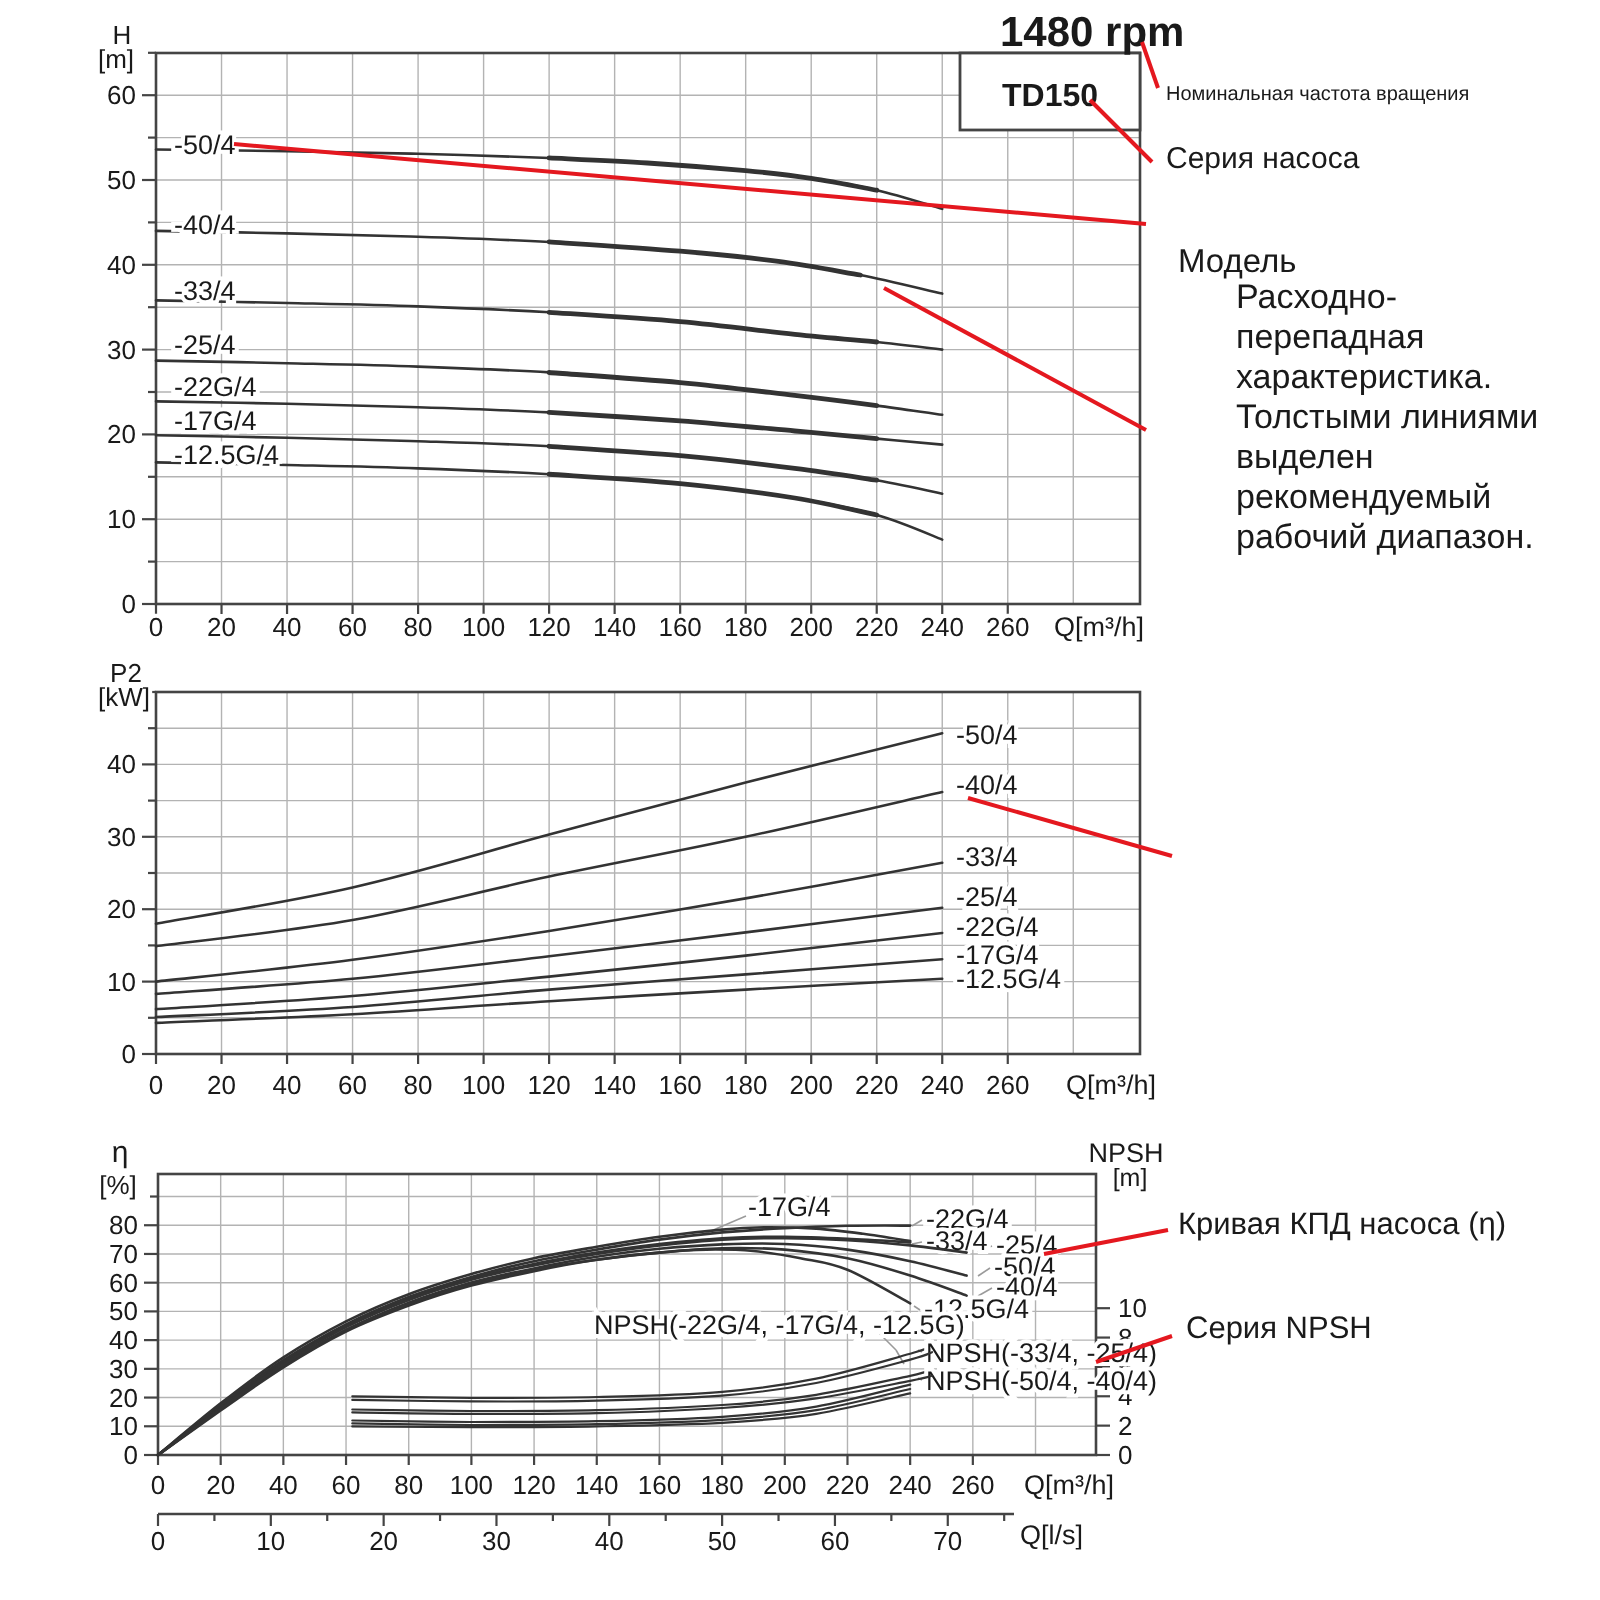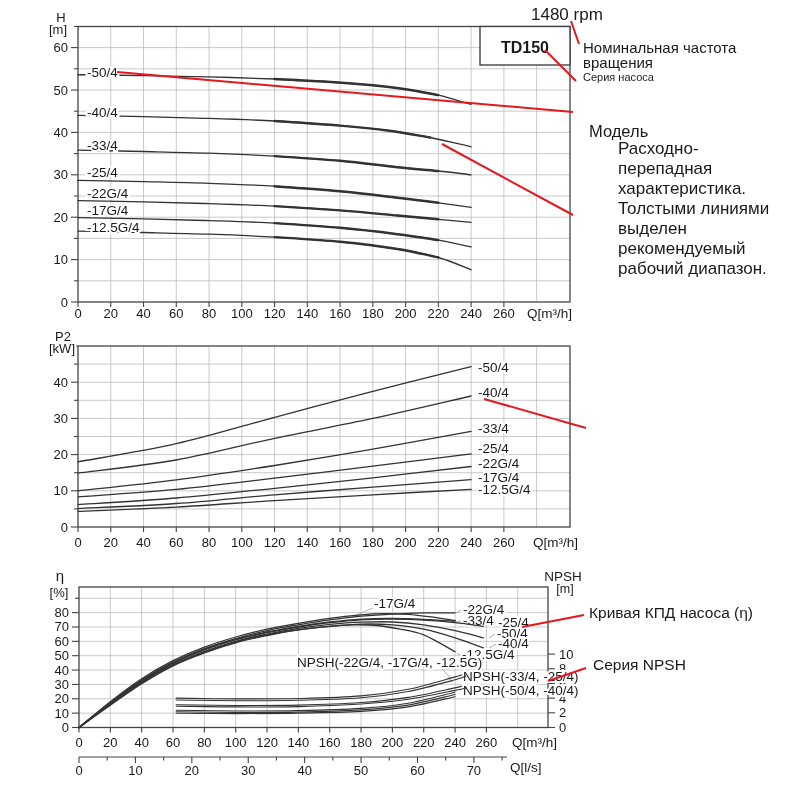--- a/index.html
+++ b/index.html
@@ -351,25 +351,25 @@
       <path d="M176.154,699.975C186.1,700.1 215.3,700.6 235.7,700.7C256.1,700.8 277.5,700.8 298.4,700.3C319.3,699.9 342.8,699.2 361.1,697.8C379.3,696.3 392.4,694.5 408.1,691.5C423.7,688.5 445.4,682.4 455.1,679.8C464.7,677.2 464.2,676.7 466.0,676.1" fill="none" stroke="#333333" stroke-width="1.1" stroke-linecap="round"></path>
       <path d="M176.154,704.746C186.1,704.9 215.3,705.4 235.7,705.5C256.1,705.5 277.5,705.6 298.4,705.1C319.3,704.6 342.8,703.8 361.1,702.5C379.3,701.3 392.4,699.9 408.1,697.4C423.7,695.0 445.4,689.9 455.1,687.9C464.7,685.8 464.2,685.4 466.0,684.9" fill="none" stroke="#333333" stroke-width="1.1" stroke-linecap="round"></path>
       <text x="463" y="695" font-size="13.5" text-anchor="start" style="paint-order:stroke;stroke:#ffffff;stroke-width:4px;fill:#1a1a1a">NPSH(-50/4, -40/4)</text>
       <path d="M176.154,706.214C186.1,706.3 215.3,706.9 235.7,706.9C256.1,707.0 277.5,707.1 298.4,706.6C319.3,706.1 342.8,705.2 361.1,704.0C379.3,702.8 392.4,701.5 408.1,699.2C423.7,697.0 445.4,692.3 455.1,690.4C464.7,688.5 464.2,688.3 466.0,687.9" fill="none" stroke="#333333" stroke-width="1.1" stroke-linecap="round"></path>
       <path d="M176.154,710.251C186.1,710.4 215.3,710.9 235.7,711.0C256.1,711.0 277.5,711.0 298.4,710.6C319.3,710.2 342.8,709.6 361.1,708.4C379.3,707.2 392.4,706.0 408.1,703.3C423.7,700.6 447.2,694.1 455.1,692.3" fill="none" stroke="#333333" stroke-width="1.1" stroke-linecap="round"></path>
       <text x="297" y="667" font-size="13.5" text-anchor="start" style="paint-order:stroke;stroke:#ffffff;stroke-width:4px;fill:#1a1a1a">NPSH(-22G/4, -17G/4, -12.5G)</text>
       <path d="M176.154,711.719C186.1,711.8 215.3,712.4 235.7,712.5C256.1,712.5 277.5,712.5 298.4,712.1C319.3,711.7 342.8,711.0 361.1,709.9C379.3,708.7 392.4,707.7 408.1,705.1C423.7,702.5 447.2,696.2 455.1,694.5" fill="none" stroke="#333333" stroke-width="1.1" stroke-linecap="round"></path>
       <path d="M176.154,713.187C186.1,713.2 215.3,713.6 235.7,713.6C256.1,713.6 277.5,713.6 298.4,713.2C319.3,712.8 342.8,712.4 361.1,711.4C379.3,710.3 392.4,709.4 408.1,706.9C423.7,704.5 447.2,698.4 455.1,696.7" fill="none" stroke="#333333" stroke-width="1.1" stroke-linecap="round"></path>
     </svg>
 
-  <div class="ann" style="left:531px;top:5px;font-size:17px;font-weight:normal;letter-spacing:0px;">1480 rpm</div>
-
-  <div class="ann" style="left:583px;top:40px;width:180px;font-size:15px;line-height:15px;">Номинальная частота вращения</div>
-
-  <div class="ann" style="left:583px;top:71px;font-size:11px;">Серия насоса</div>
+  <div class="ann" style="left:500px;top:5px;font-size:21px;font-weight:bold;letter-spacing:0px;">1480 rpm</div>
+
+  <div class="ann" style="left:583px;top:40px;width:180px;font-size:10px;line-height:15px;">Номинальная частота вращения</div>
+
+  <div class="ann" style="left:583px;top:71px;font-size:15px;">Серия насоса</div>
 
   <div class="ann" style="left:589px;top:103px;font-size:16.5px;margin-top:19px;">Модель</div>
 
   <div class="ann pre" style="left:583px;top:139px;width:210px;font-size:17px;line-height:20px;">Расходно-
 перепадная
 характеристика.
 Толстыми линиями
 выделен
 рекомендуемый
 рабочий диапазон.</div>

